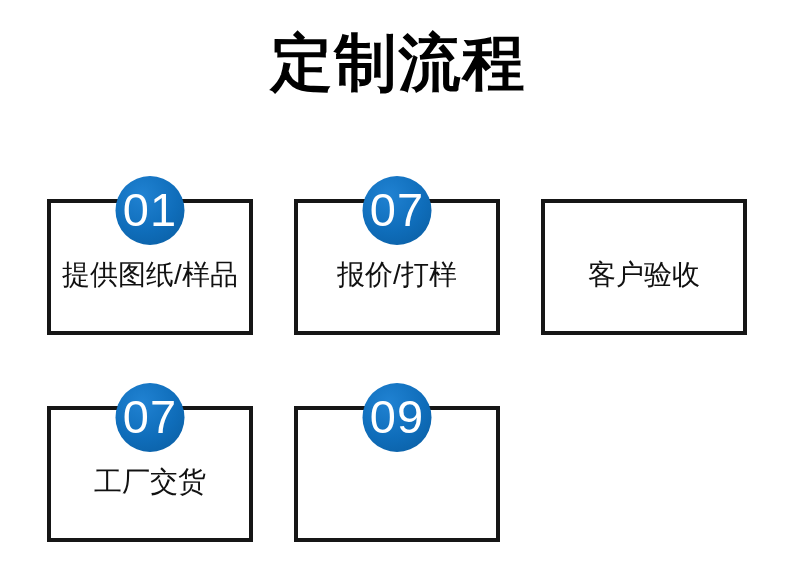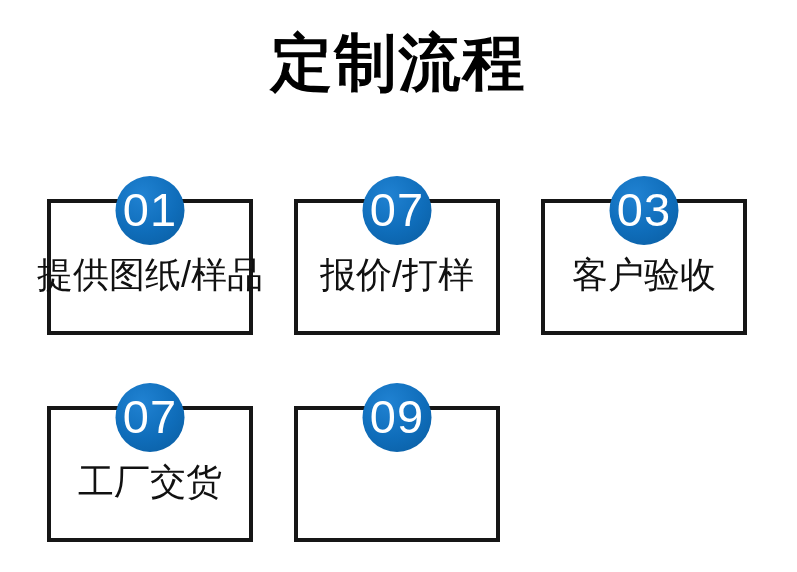--- a/index.html
+++ b/index.html
@@ -65,21 +65,21 @@
   }
   .step-number {
     color: #ffffff;
     font-size: 47px;
     line-height: 1;
     font-weight: 400;
     letter-spacing: 1px;
     padding-bottom: 2px;
   }
   .step-label {
-    font-size: 36px;
+    font-size: 28px;
     color: var(--text-black, #111111);
     white-space: nowrap;
     padding-top: 16px;
     letter-spacing: 0px;
   }
 </style>
 </head>
 <body>
 
 <h1 class="title">定制流程</h1>
@@ -94,23 +94,20 @@
   </div>
 
   <div class="step-card">
     <div class="step-circle">
       <span class="step-number">07</span>
     </div>
     <div class="step-label">报价/打样</div>
   </div>
 
   <div class="step-card">
-    <div class="step-circle">
-      <span class="step-number">03</span>
-    </div>
     <div class="step-label">客户验收</div>
   </div>
 
 
   <div class="step-card">
     <div class="step-circle">
       <span class="step-number">07</span>
     </div>
     <div class="step-label">工厂交货</div>
   </div>

